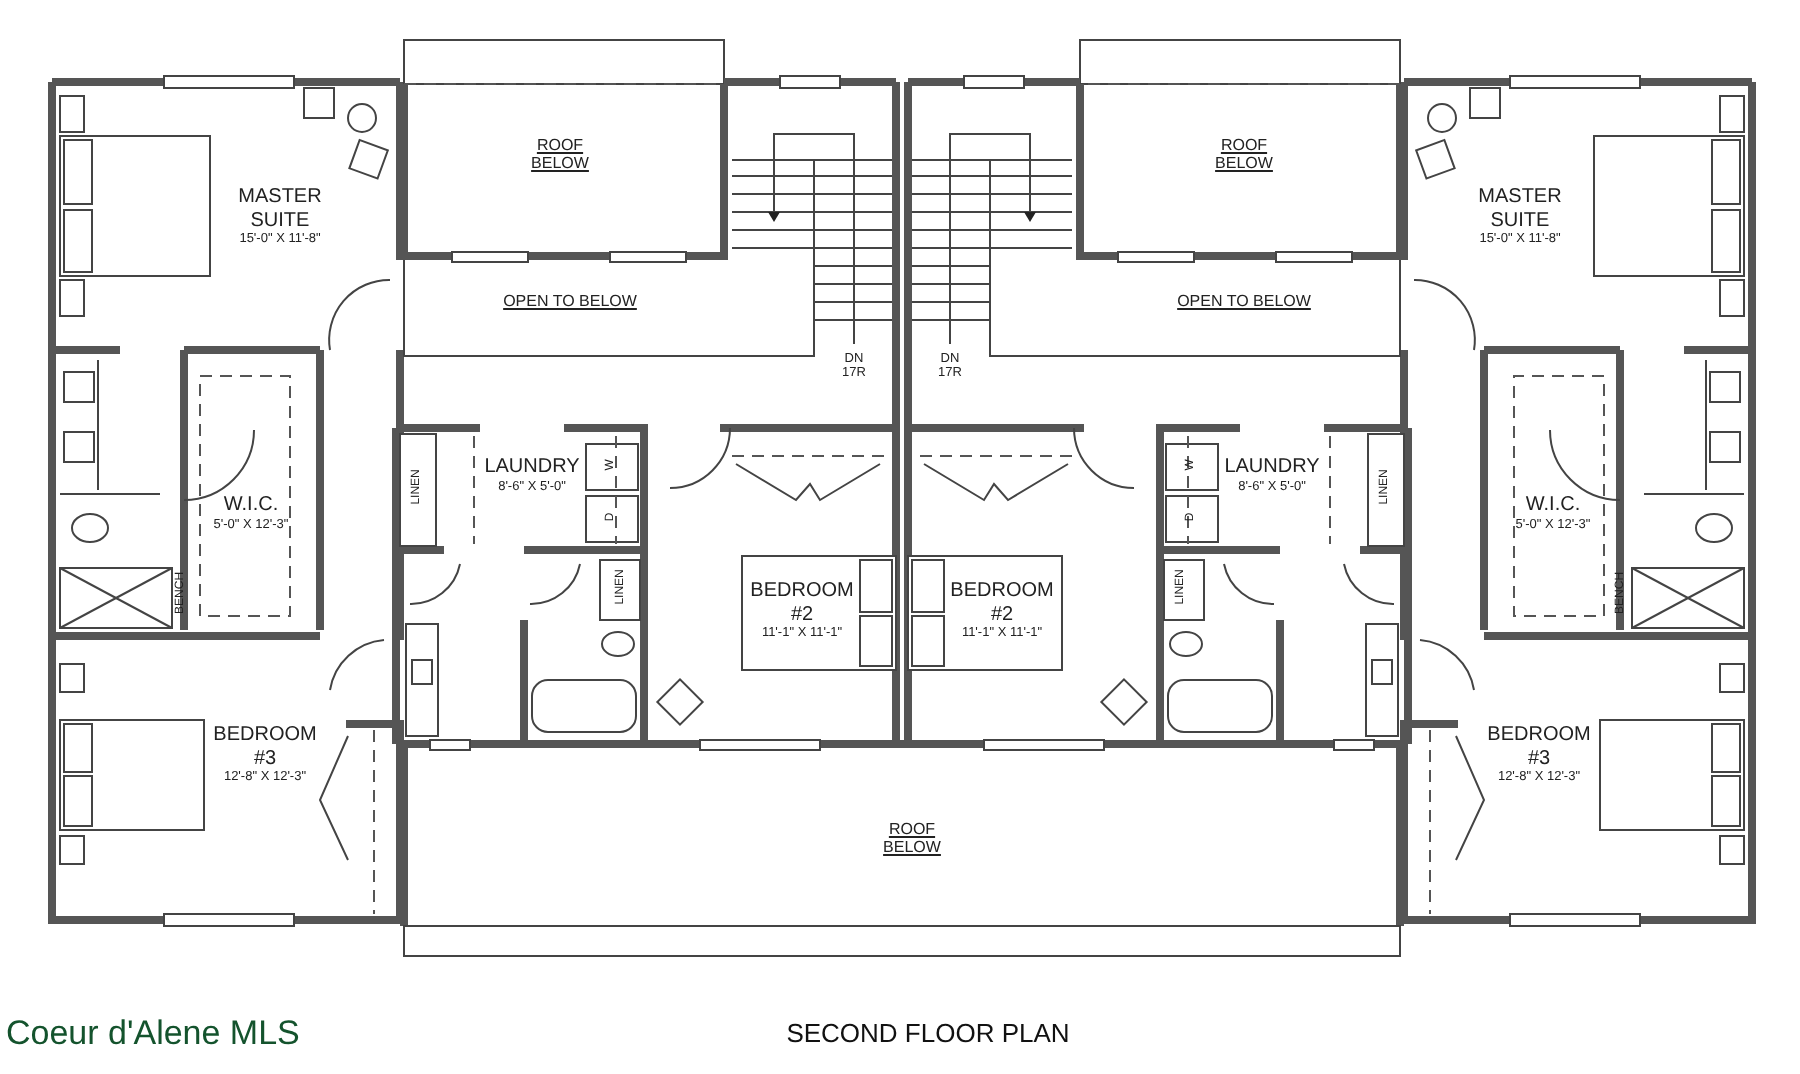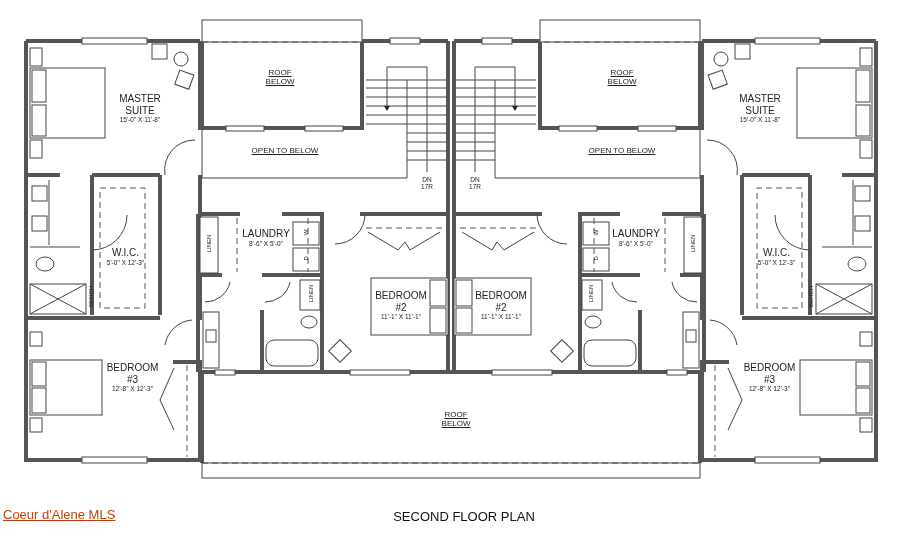--- a/index.html
+++ b/index.html
@@ -4,21 +4,21 @@
 <style>
   html, body { margin:0; padding:0; background:#ffffff; }
   body { width:900px; height:537px; position:relative; overflow:hidden; font-family:"Liberation Sans", sans-serif; color:#222; }
   #plan { position:absolute; left:0; top:0; }
   .lbl { position:absolute; text-align:center; font-family:"Liberation Sans", sans-serif; color:#222; line-height:1.15; }
   .rname { font-size:10px; }
   .rdim { font-size:6.5px; }
   .note { font-size:8px;text-decoration:underline; }
   .small { font-size:6.5px; }
   .vert { font-size:6px; transform:rotate(-90deg); transform-origin:center; }
-  #watermark { position:absolute; left:3px; top:507px; font-size:13px; color:#c2410c;text-decoration:underline; }
+  #watermark { position:absolute; left:3px; top:507px; font-size:17px; color:#14532d; }
   #title { position:absolute; left:0; width:900px; top:509px; text-align:center; font-size:13px; color:#111; padding-left:28px; box-sizing:border-box; }
 </style>
 </head>
 <body>
 
 <svg id="plan" width="900" height="537" viewBox="0 0 900 537">
   <defs>
     <style>
       .wall { fill:none; stroke:#555; stroke-width:4; }
       .wallc { fill:none; stroke:#888; stroke-width:1.5; }

